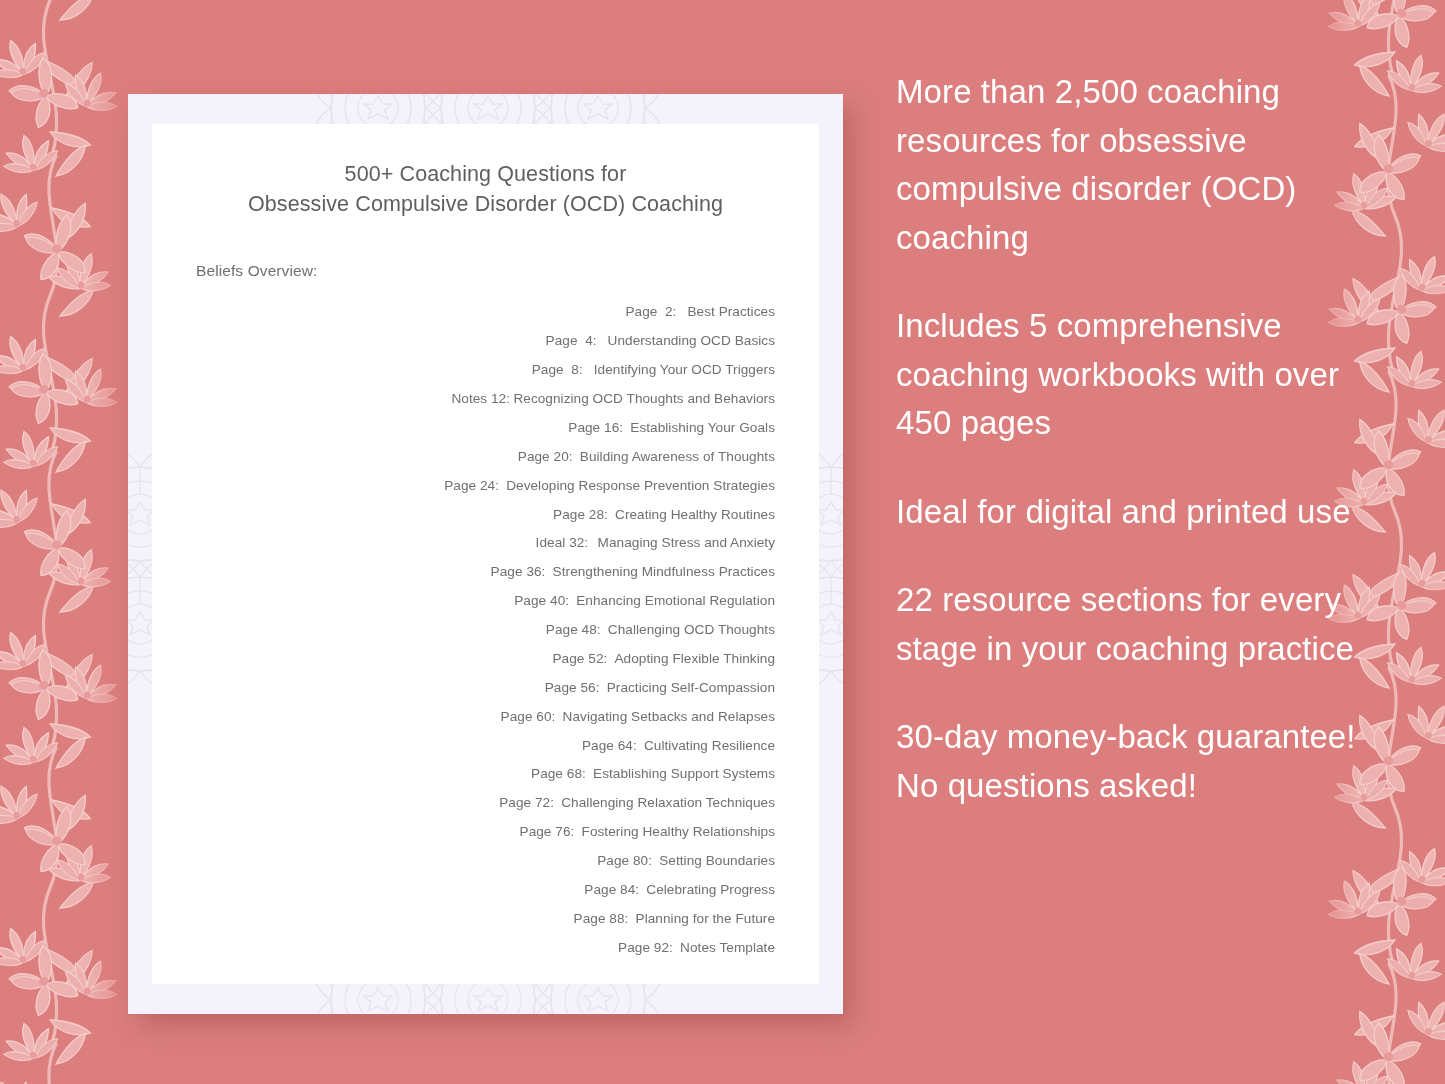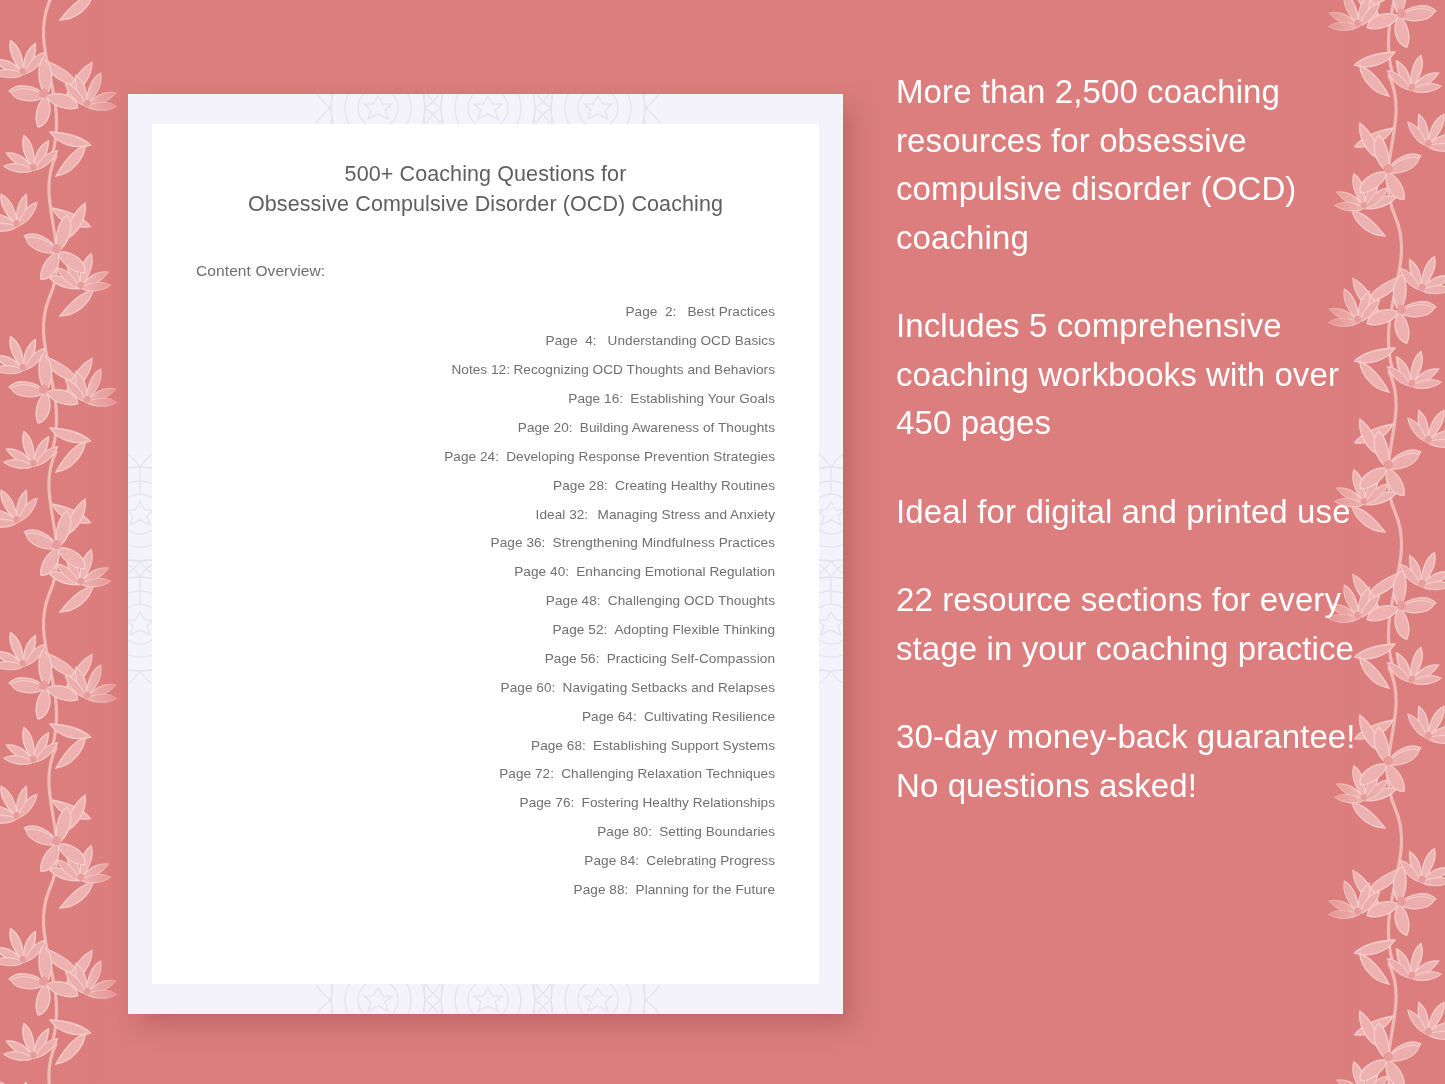--- a/index.html
+++ b/index.html
@@ -256,44 +256,46 @@
   </svg>
 
   <div class="doc-page">
     <div class="doc-inner">
 
       <div class="doc-title">
         <span class="line">500+ Coaching Questions for</span>
         <span class="line">Obsessive Compulsive Disorder (OCD) Coaching</span>
       </div>
 
-      <div class="doc-subhead">Content Overview:</div>
+      <div class="doc-subhead">Beliefs Overview:</div>
 
       <ul class="toc" id="toc-list">
           <li><span class="pg">Page  2:</span><span class="ttl">Best Practices</span></li>
           <li><span class="pg">Page  4:</span><span class="ttl">Understanding OCD Basics</span></li>
+          <li><span class="pg">Page  8:</span><span class="ttl">Identifying Your OCD Triggers</span></li>
           <li><span class="pg">Notes 12:</span><span class="ttl">Recognizing OCD Thoughts and Behaviors</span></li>
           <li><span class="pg">Page 16:</span><span class="ttl">Establishing Your Goals</span></li>
           <li><span class="pg">Page 20:</span><span class="ttl">Building Awareness of Thoughts</span></li>
           <li><span class="pg">Page 24:</span><span class="ttl">Developing Response Prevention Strategies</span></li>
           <li><span class="pg">Page 28:</span><span class="ttl">Creating Healthy Routines</span></li>
           <li><span class="pg">Ideal 32:</span><span class="ttl">Managing Stress and Anxiety</span></li>
           <li><span class="pg">Page 36:</span><span class="ttl">Strengthening Mindfulness Practices</span></li>
           <li><span class="pg">Page 40:</span><span class="ttl">Enhancing Emotional Regulation</span></li>
           <li><span class="pg">Page 48:</span><span class="ttl">Challenging OCD Thoughts</span></li>
           <li><span class="pg">Page 52:</span><span class="ttl">Adopting Flexible Thinking</span></li>
           <li><span class="pg">Page 56:</span><span class="ttl">Practicing Self-Compassion</span></li>
           <li><span class="pg">Page 60:</span><span class="ttl">Navigating Setbacks and Relapses</span></li>
           <li><span class="pg">Page 64:</span><span class="ttl">Cultivating Resilience</span></li>
           <li><span class="pg">Page 68:</span><span class="ttl">Establishing Support Systems</span></li>
           <li><span class="pg">Page 72:</span><span class="ttl">Challenging Relaxation Techniques</span></li>
           <li><span class="pg">Page 76:</span><span class="ttl">Fostering Healthy Relationships</span></li>
           <li><span class="pg">Page 80:</span><span class="ttl">Setting Boundaries</span></li>
           <li><span class="pg">Page 84:</span><span class="ttl">Celebrating Progress</span></li>
           <li><span class="pg">Page 88:</span><span class="ttl">Planning for the Future</span></li>
+          <li><span class="pg">Page 92:</span><span class="ttl">Notes Template</span></li>
         </ul>
 
     </div>
   </div>
 </div>
 
 <div class="promo" id="promo-col">
     <p>More than 2,500 coaching resources for obsessive compulsive disorder (OCD) coaching</p>
     <p>Includes 5 comprehensive coaching workbooks with over 450 pages</p>
     <p>Ideal for digital and printed use</p>

